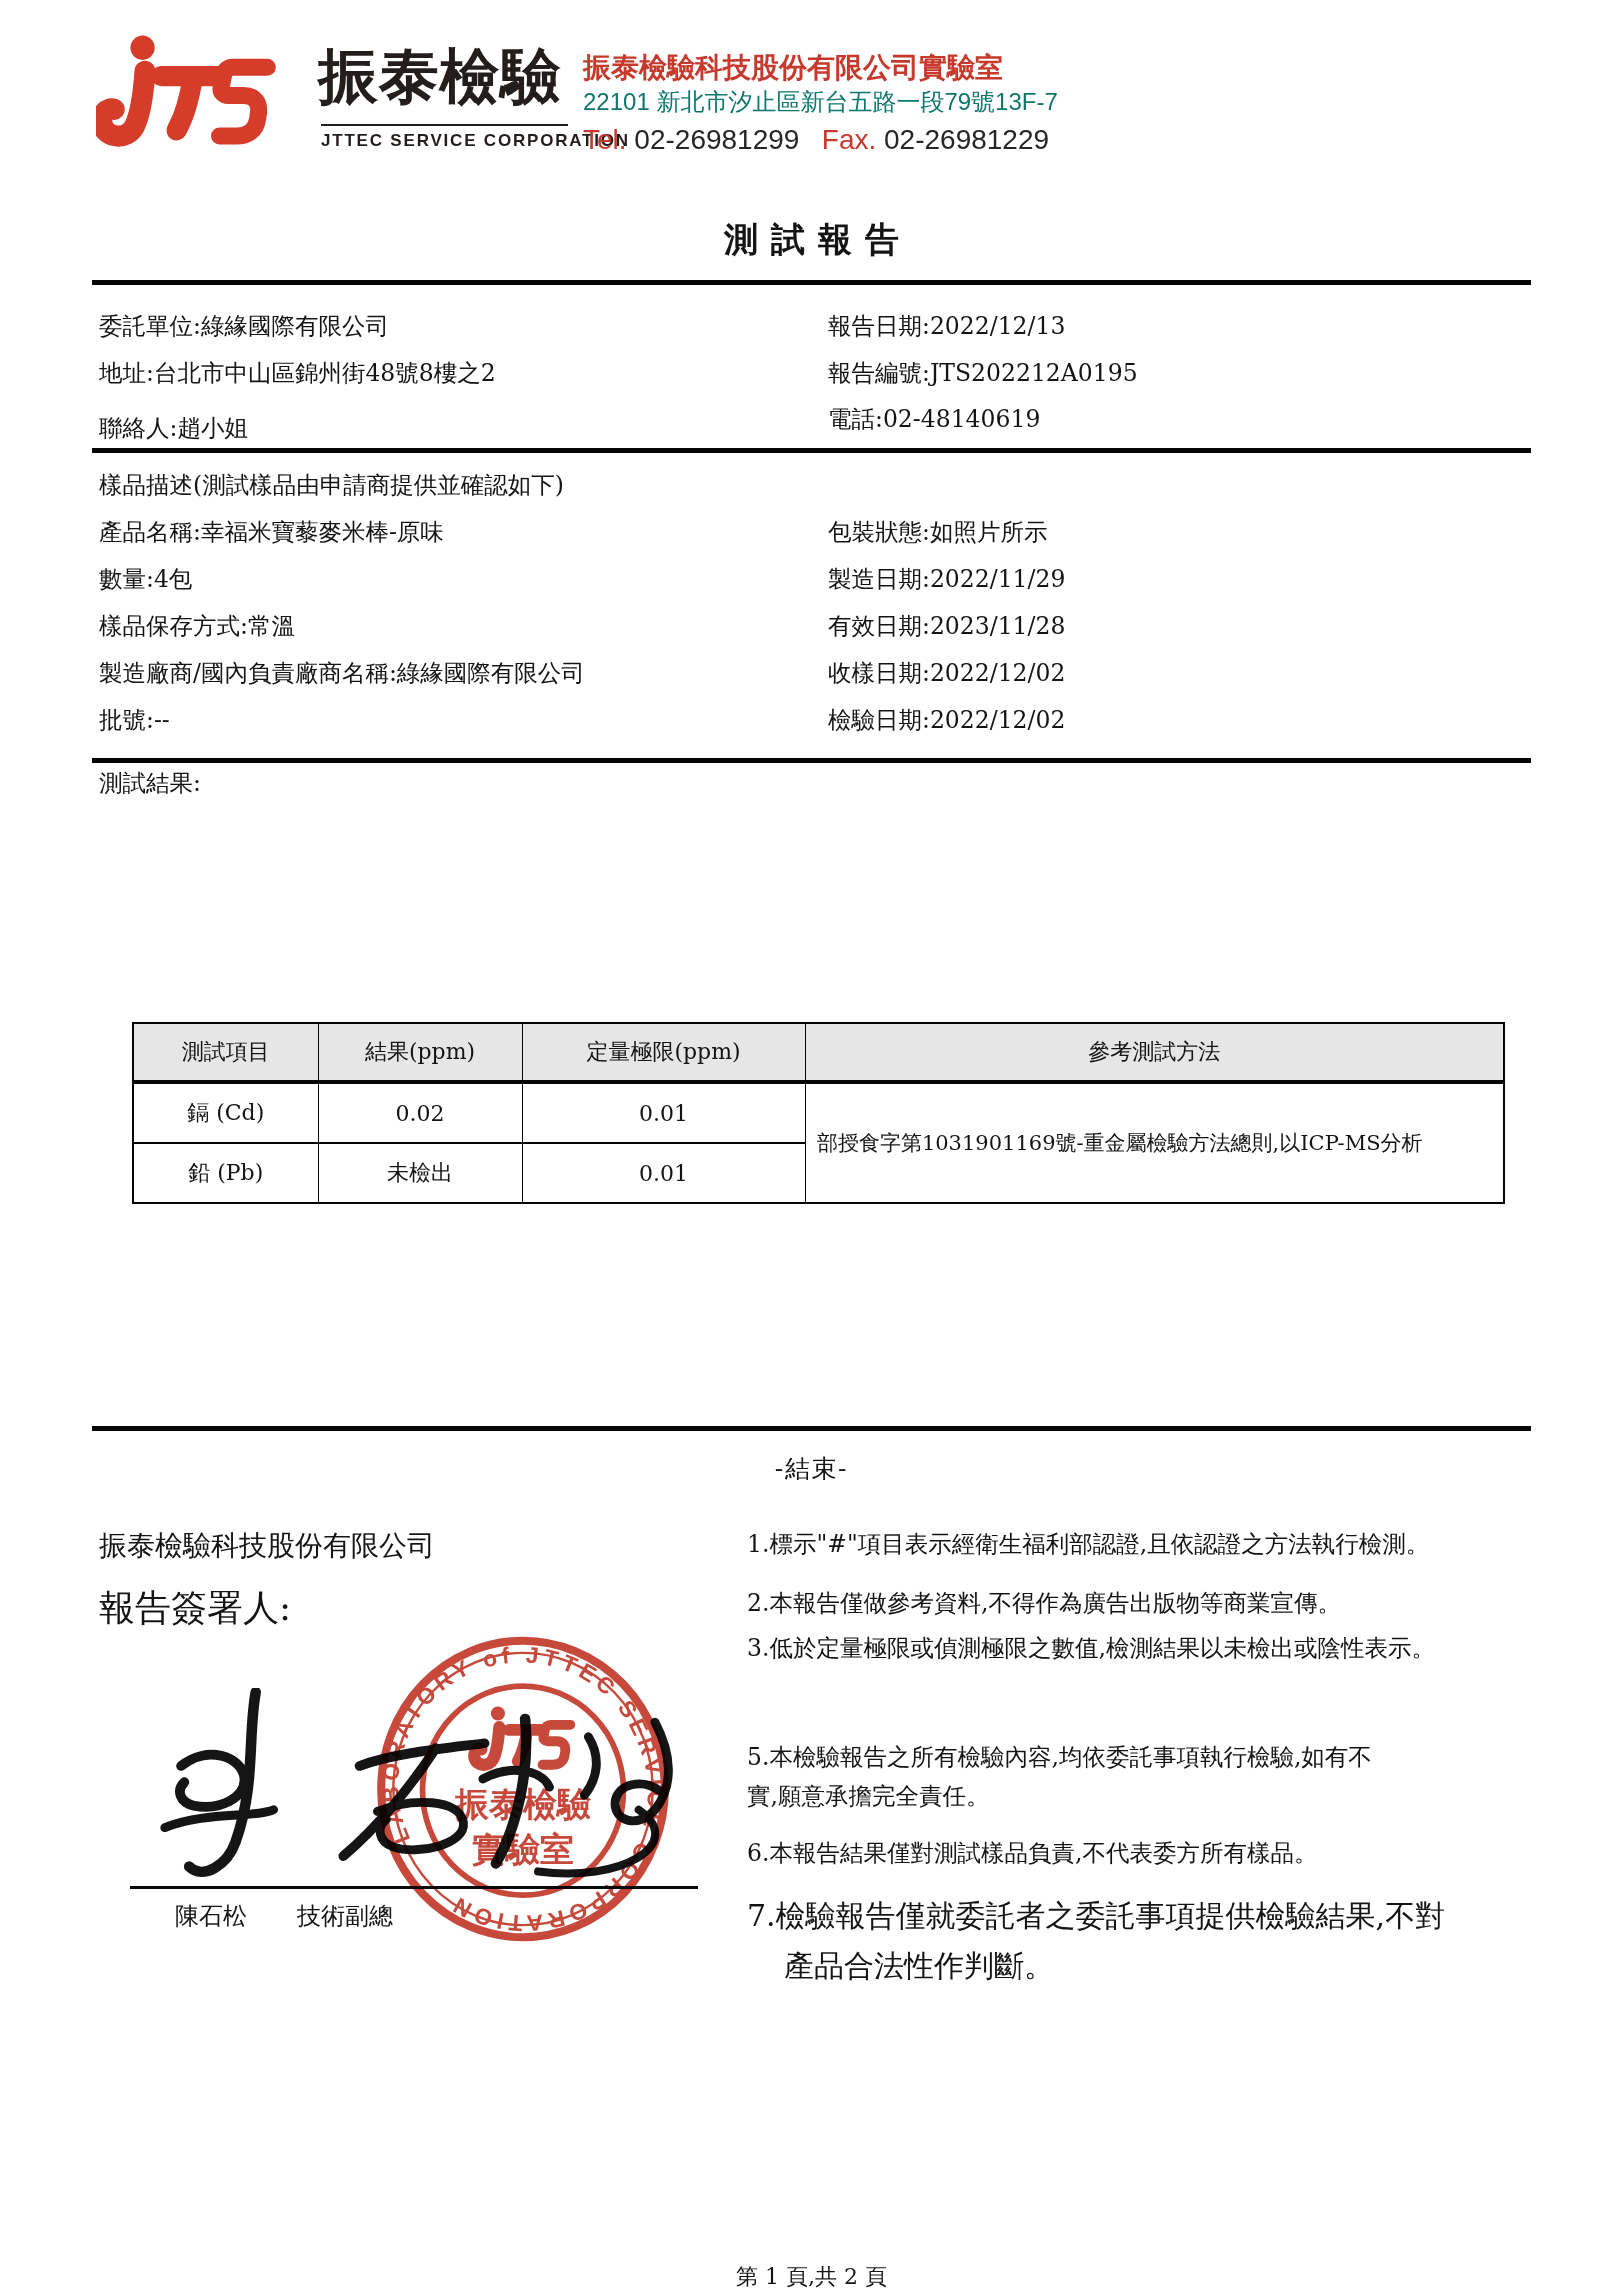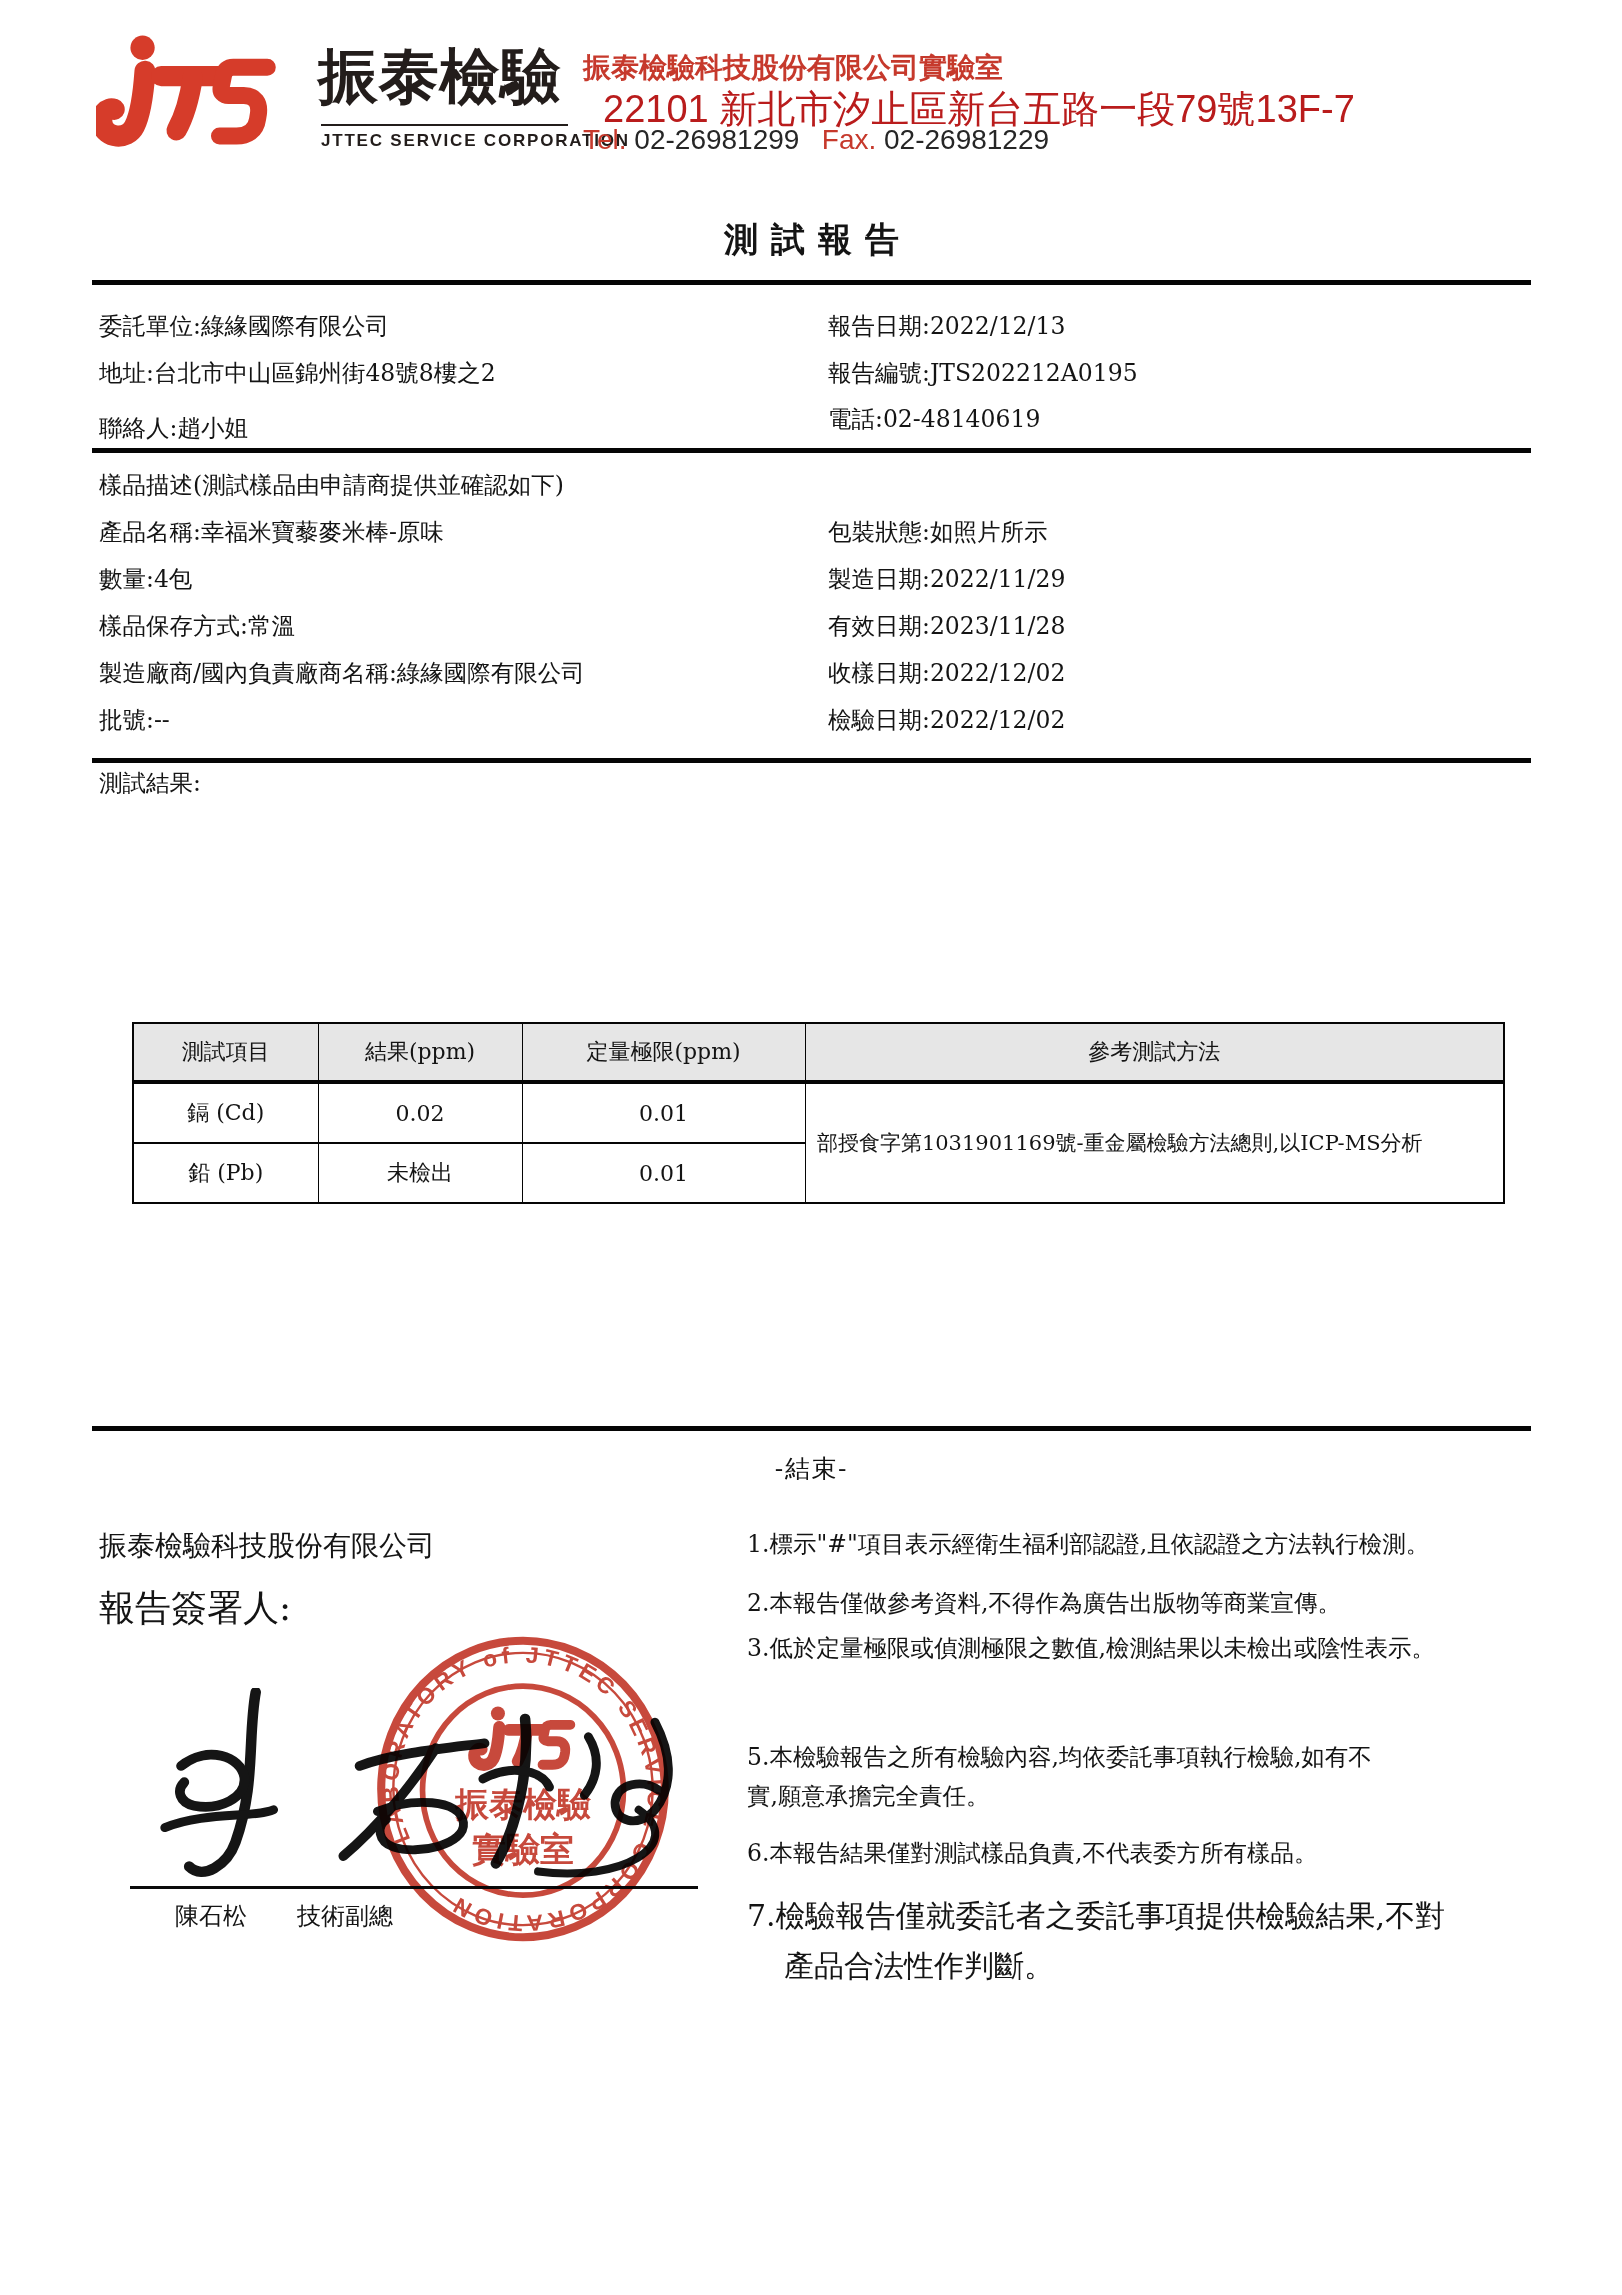--- a/index.html
+++ b/index.html
@@ -20,21 +20,21 @@
     font-size:60px;font-weight:900;letter-spacing:0.8px;
     color:#231d1b;line-height:1;
   }
   .brand-underline{left:321px;top:124px;width:247px;height:2.4px;background:#231d1b;}
   .brand-en{
     left:321px;top:131px;width:248px;
     font-size:17px;font-weight:800;letter-spacing:1.8px;
     color:#231d1b;white-space:nowrap;
   }
   .lab-name{left:583px;top:54px;font-size:28px;font-weight:800;line-height:1;white-space:nowrap;}
-  .hdr-address{left:583px;top:89px;font-size:38px;color:#b91c1c;line-height:1.1;white-space:nowrap;margin-left:20px;}
+  .hdr-address{left:583px;top:89px;font-size:24px;color:#0f766e;line-height:1.1;white-space:nowrap;}
   .hdr-telfax{left:583px;top:125px;font-size:28px;line-height:1.1;white-space:nowrap;text-align:center;}
   .red-txt{color:#c6392c;}
   .hdr-telfax .num{color:#262626;margin-right:14.6px;}
 
   
   .report-title{
     left:0;top:217px;width:1623px;
     text-align:center;font-size:34px;font-weight:700;
     letter-spacing:13px;text-indent:13px;
   }
@@ -220,14 +220,15 @@
       <circle cx="57" cy="17" r="15" fill="#c2392b" stroke="none"></circle>
       <path d="M60,46 C58,74 55,98 47,114 C38,132 11,129 7,111 C5,99 13,90 22,93" stroke-width="26"></path>
       <path d="M80,52 H152" stroke-width="25"></path>
       <path d="M119,53 C115,80 109,101 99,119" stroke-width="25"></path>
       <path d="M211,41 H169 C162,41 158,45 157,51 L154,66 C153,72 157,76 163,76 H182 C196,76 202,85 200,99 L199,105 C197,120 186,126 173,126 H152" stroke-width="21"></path>
     </g>
     <text x="190" y="228" text-anchor="middle" font-size="42" font-weight="bold" font-family="Liberation Sans, sans-serif" fill="#c2392b">振泰檢驗</text>
     <text x="190" y="284" text-anchor="middle" font-size="42" font-weight="bold" font-family="Liberation Sans, sans-serif" fill="#c2392b">實驗室</text>
   </svg>
 
+  <div class="abs page-footer">第 1 頁,共 2 頁</div>
 </div>
 
 
 </body></html>

